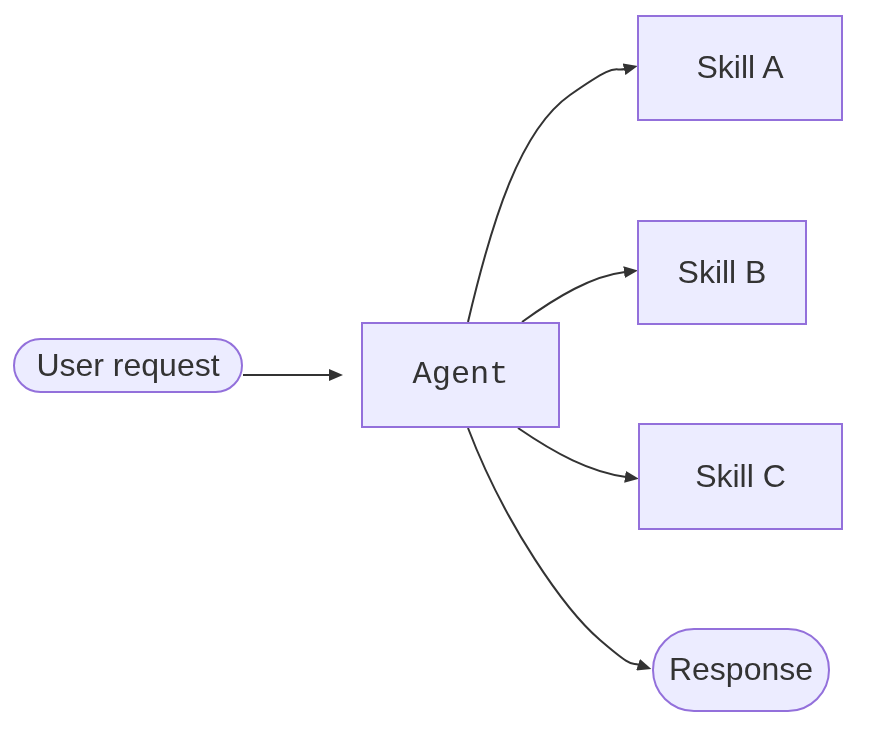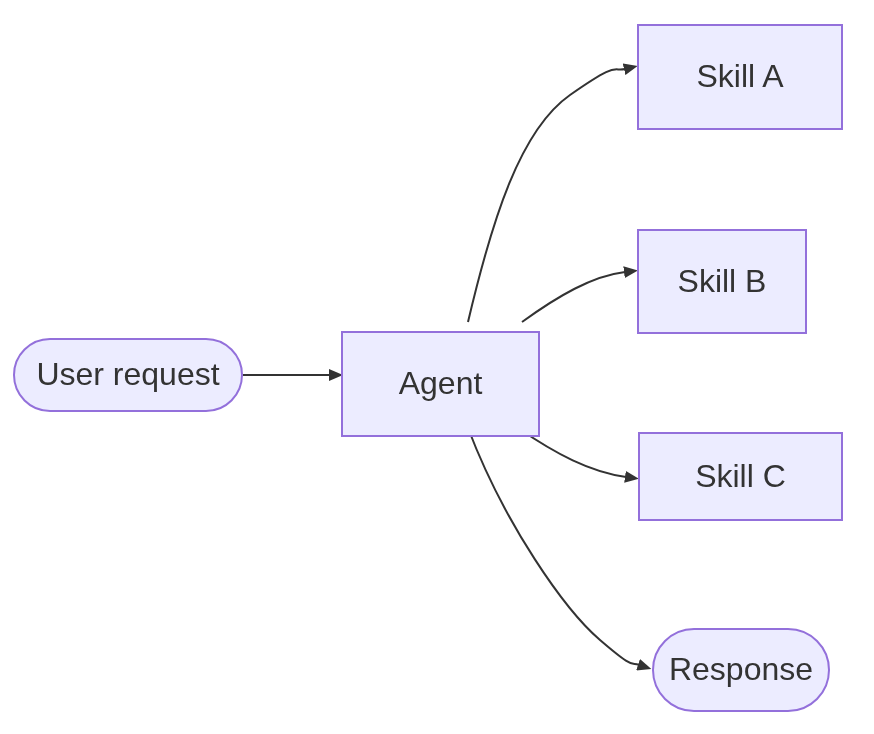--- a/index.html
+++ b/index.html
@@ -42,26 +42,26 @@
     color:var(--text);
     display:flex;
     align-items:center;
     justify-content:center;
     font-size:32px;
     line-height:1.1;
     white-space:nowrap;
     text-align:center;
   }
   .node.stadium{border-radius:999px;}
-  .node.rect{border-radius:0;margin-top:9px;}
-  .n-user-request{left:13px;top:338px;width:230px;height:74px;align-items:center;}
-  .n-agent{left:341px;top:322px;width:199px;height:106px;}
+  .node.rect{border-radius:0;}
+  .n-user-request{left:13px;top:338px;width:230px;height:55px;align-items:center;}
+  .n-agent{left:361px;top:322px;width:199px;height:106px;font-family:Liberation Mono, monospace;}
   .n-skill-a{left:637px;top:15px;width:206px;height:106px;}
   .n-skill-b{left:637px;top:220px;width:170px;height:105px;}
-  .n-skill-c{left:638px;top:423px;width:205px;height:89px;}
+  .n-skill-c{left:638px;top:423px;width:205px;height:107px;}
   .n-response{left:652px;top:628px;width:178px;height:84px;}
 </style>
 </head>
 <body>
 
 <div class="canvas">
 
   <svg class="edges" viewBox="0 0 874 734" xmlns="http://www.w3.org/2000/svg">
     <defs>
       <marker id="arrow" viewBox="0 0 14 12" refX="1" refY="6" markerWidth="14" markerHeight="12" markerUnits="userSpaceOnUse" orient="auto">

